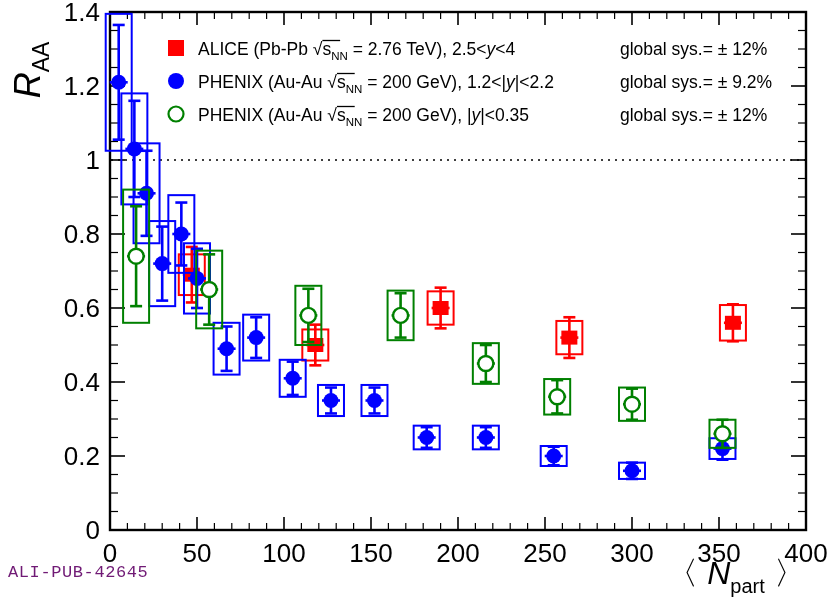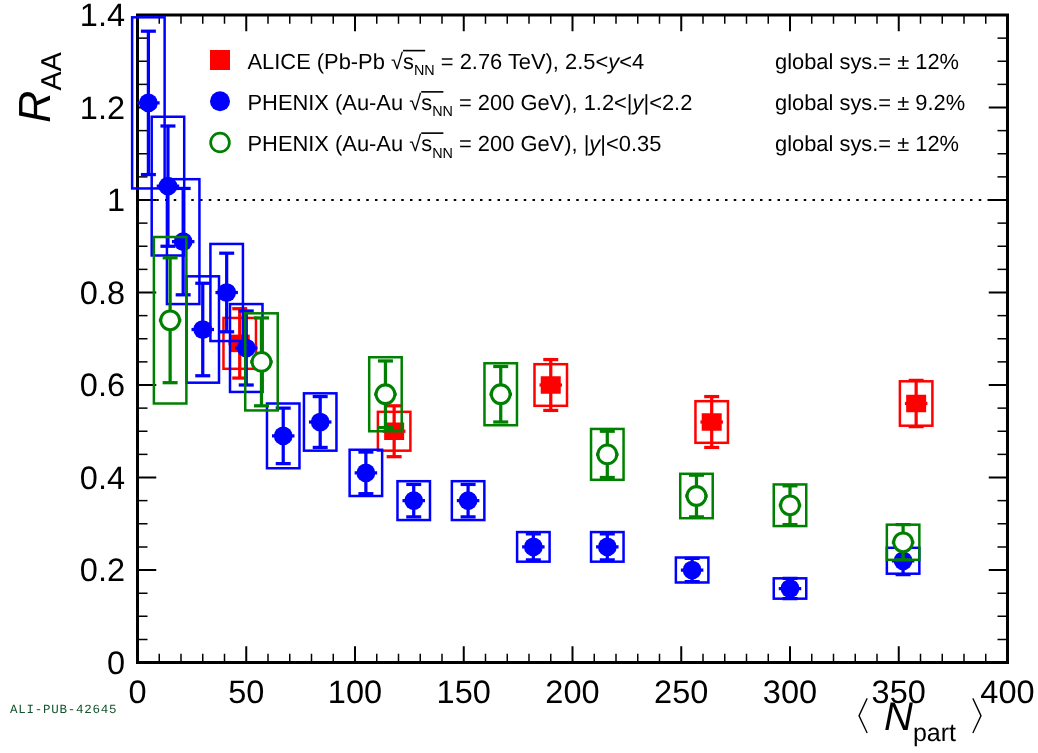--- a/index.html
+++ b/index.html
@@ -9,21 +9,21 @@
   svg{display:block;}
   .tick{stroke:#000;stroke-width:1.6;}
   .tick-minor{stroke:#000;stroke-width:1.2;}
   .ticklabel{font-family:"Liberation Sans",sans-serif;font-size:26px;fill:#000;}
   .unity{stroke:#000;stroke-width:1.6;stroke-dasharray:2 5;fill:none;}
   .legend-text{font-family:"Liberation Sans",sans-serif;font-size:17.5px;fill:#000;}
   .sys-text{font-family:"Liberation Sans",sans-serif;font-size:17.5px;fill:#000;}
   .axis-title{font-family:"Liberation Sans",sans-serif;fill:#000;}
   .watermark{position:absolute;left:8px;top:563px;
              font-family:"Liberation Mono","DejaVu Sans Mono",monospace;
-             font-size:10px;letter-spacing:.6px;color:#14532d;}
+             font-size:17px;letter-spacing:.6px;color:#701a75;}
 </style>
 </head>
 <body>
 
 <div id="root">
   <svg id="plot" width="830" height="602">
     <g id="frame-layer">
         <rect x="110" y="12" width="696" height="518" fill="none" stroke="#000" stroke-width="2.4"></rect>
       </g>
     <g id="unity-layer">

